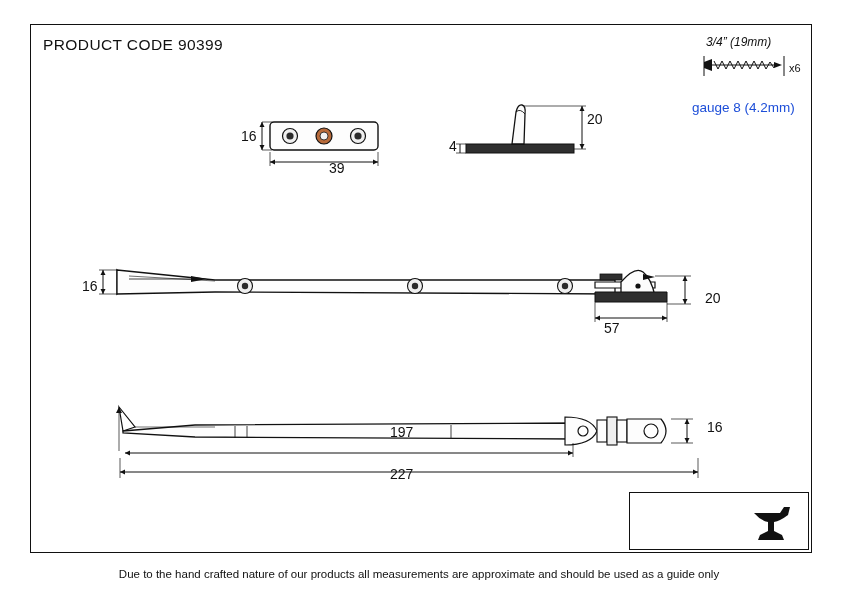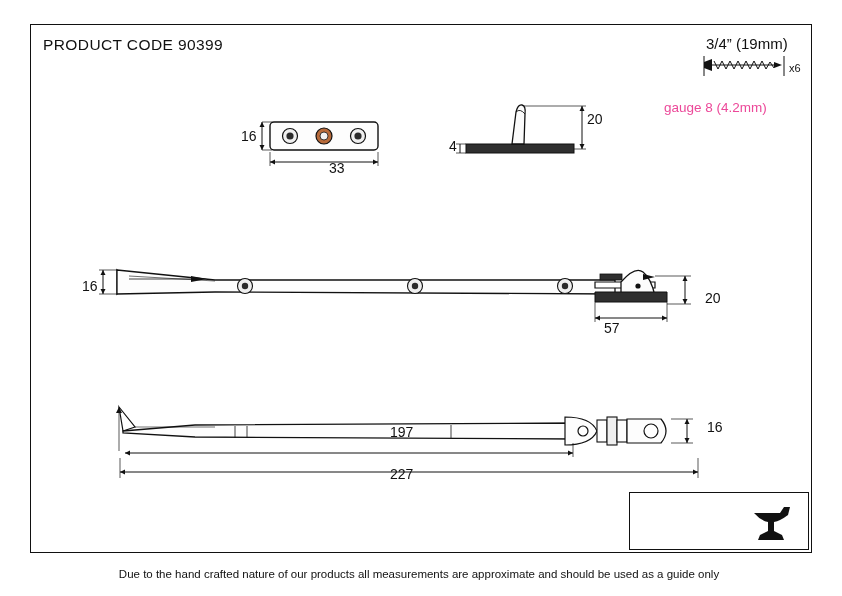--- a/index.html
+++ b/index.html
@@ -82,29 +82,30 @@
     position: absolute;
     right: 14px;
     top: 8px;
     width: 44px;
     height: 42px;
   }
   .screw-label-top {
     position: absolute;
     left: 706px;
     top: 35px;
-    font-size: 15px;
-    color: #111;
+    font-size: 12px;
+    color: #111;
+    font-style: italic;
   }
   .screw-label-bottom {
     position: absolute;
-    left: 664px;
+    left: 692px;
     top: 100px;
     font-size: 13.5px;
-    color: #ec4899;
+    color: #1d4ed8;
   }
   .screw-x6 {
     position: absolute;
     left: 789px;
     top: 62px;
     font-size: 11px;
     color: #111;
   }
 </style>
 </head>
@@ -156,21 +157,21 @@
       <line x1="22" y1="40" x2="32" y2="40" stroke="#111" stroke-width="0.7"></line>
 
       <line x1="30" y1="52" x2="138" y2="52" stroke="#111" stroke-width="1"></line>
       <path d="M30 52 L35 49.5 L35 54.5 Z" fill="#111"></path>
       <path d="M138 52 L133 49.5 L133 54.5 Z" fill="#111"></path>
       <line x1="30" y1="42" x2="30" y2="56" stroke="#111" stroke-width="0.7"></line>
       <line x1="138" y1="42" x2="138" y2="56" stroke="#111" stroke-width="0.7"></line>
     </svg>
   </div>
   <div class="lbl" style="left:241px; top:128px;">16</div>
-  <div class="lbl" style="left:329px; top:160px;">33</div>
+  <div class="lbl" style="left:329px; top:160px;">39</div>
 
   <div class="svgwrap" style="left:450px; top:92px;">
     <svg width="160" height="80" viewBox="0 0 160 80">
 
       <rect x="16" y="52" width="108" height="9" fill="#2f2f2f" stroke="#111" stroke-width="1"></rect>
 
       <path d="M62 52 L66 20 Q68 12 72 13 Q76 14 75 22 L74 52 Z" fill="#fbfbfb" stroke="#111" stroke-width="1.3"></path>
 
       <path d="M66 20 Q70 16 75 22" fill="none" stroke="#111" stroke-width="0.9"></path>
 

